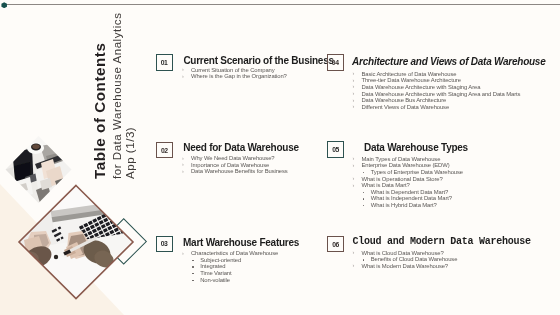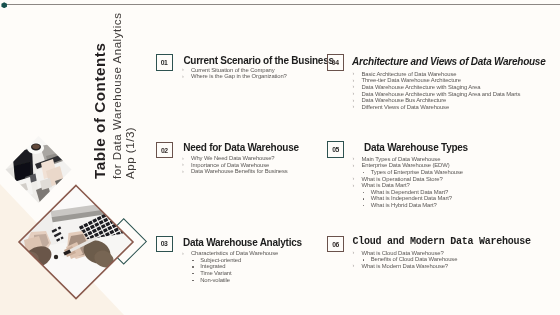--- a/index.html
+++ b/index.html
@@ -197,21 +197,21 @@
         <li>Where is the Gap in the Organization?</li>
       </ul>
       <div class="numbox brown" style="left: 156.1px; top: 141.8px;">02</div>
       <div class="htxt" style="left: 183.2px; top: 143.3px;">Need for Data Warehouse</div>
       <ul class="l1" style="left: 182.6px; top: 155.1px;">
         <li>Why We Need Data Warehouse?</li>
         <li>Importance of Data Warehouse</li>
         <li>Data Warehouse Benefits for Business</li>
       </ul>
       <div class="numbox" style="left: 155.9px; top: 235.6px;">03</div>
-      <div class="htxt" style="left: 183px; top: 237.5px;">Data Warehouse Analytics</div>
+      <div class="htxt" style="left: 183px; top: 237.5px;">Mart Warehouse Features</div>
       <ul class="l1" style="left: 182.6px; top: 250.3px;">
         <li>Characteristics of Data Warehouse</li>
         <li class="sub">Subject-oriented</li>
         <li class="sub">Integrated</li>
         <li class="sub">Time Variant</li>
         <li class="sub">Non-volatile</li>
       </ul>
       <div class="numbox brown" style="left: 327px; top: 54.4px;">04</div>
       <div class="htxt" style="left: 352.1px; top: 56.7px; font-style: italic;">Architecture and Views of Data Warehouse</div>
       <ul class="l1" style="left: 353.1px; top: 70.8px;">

